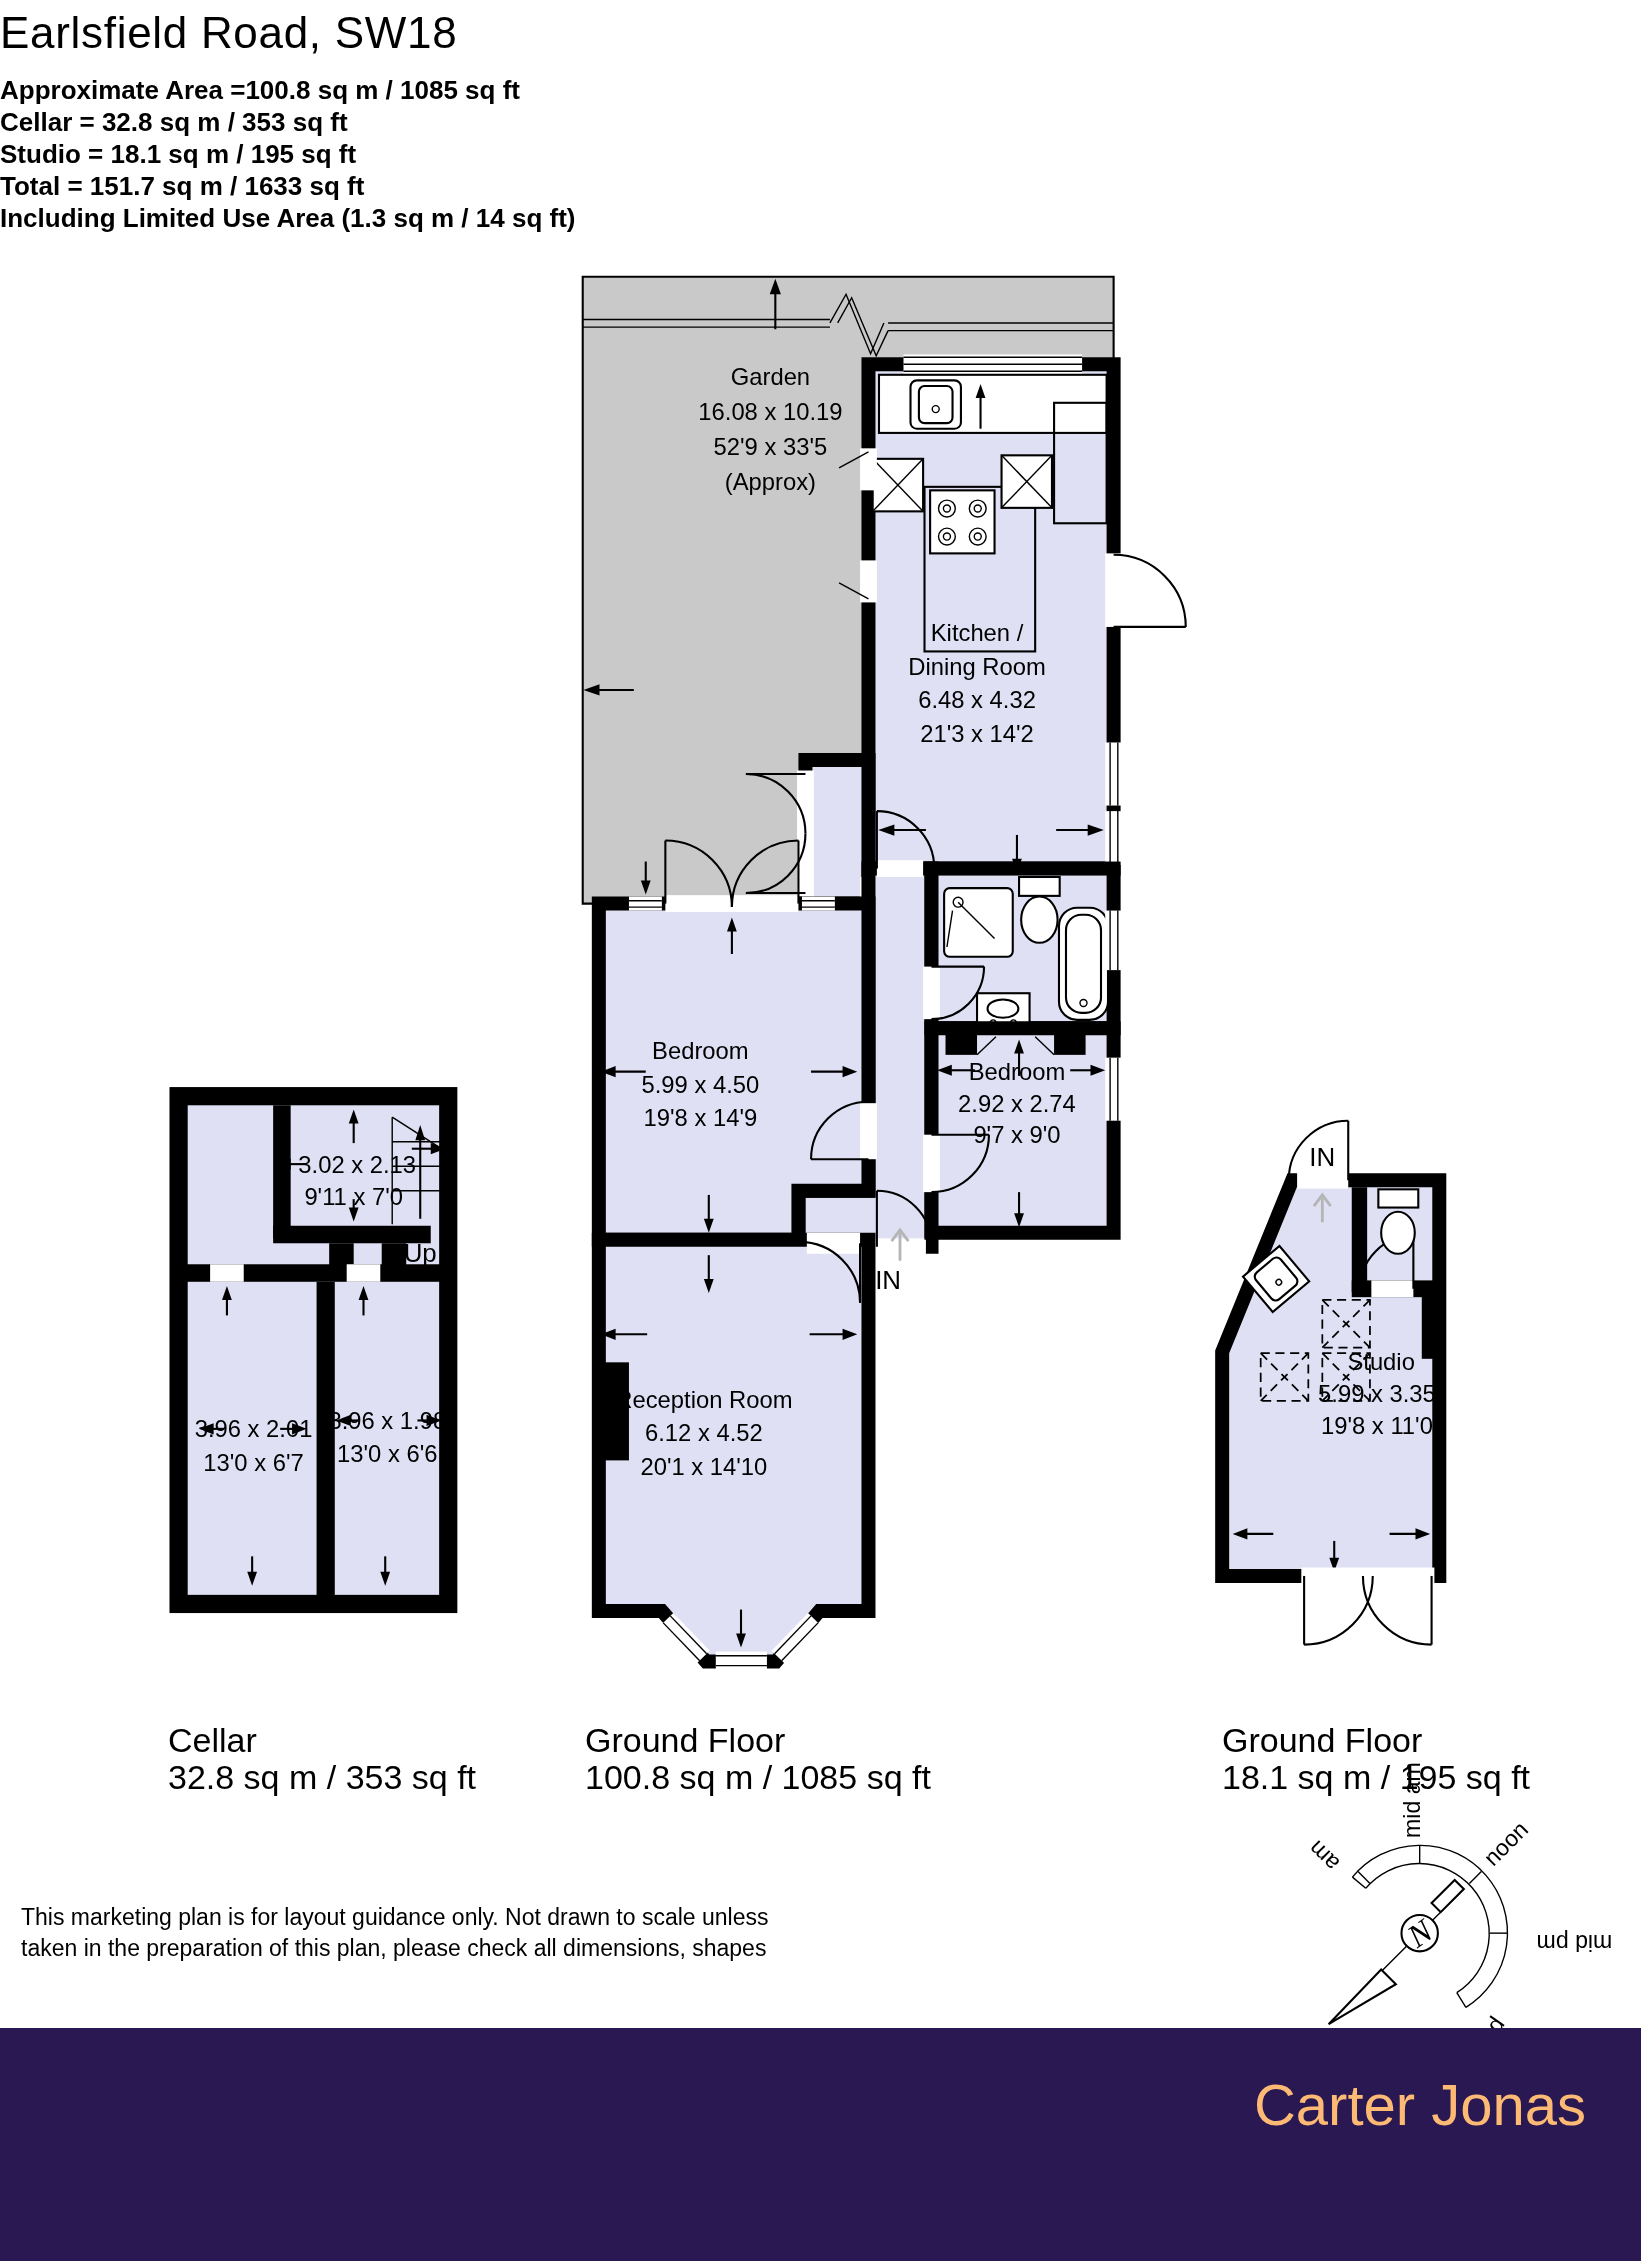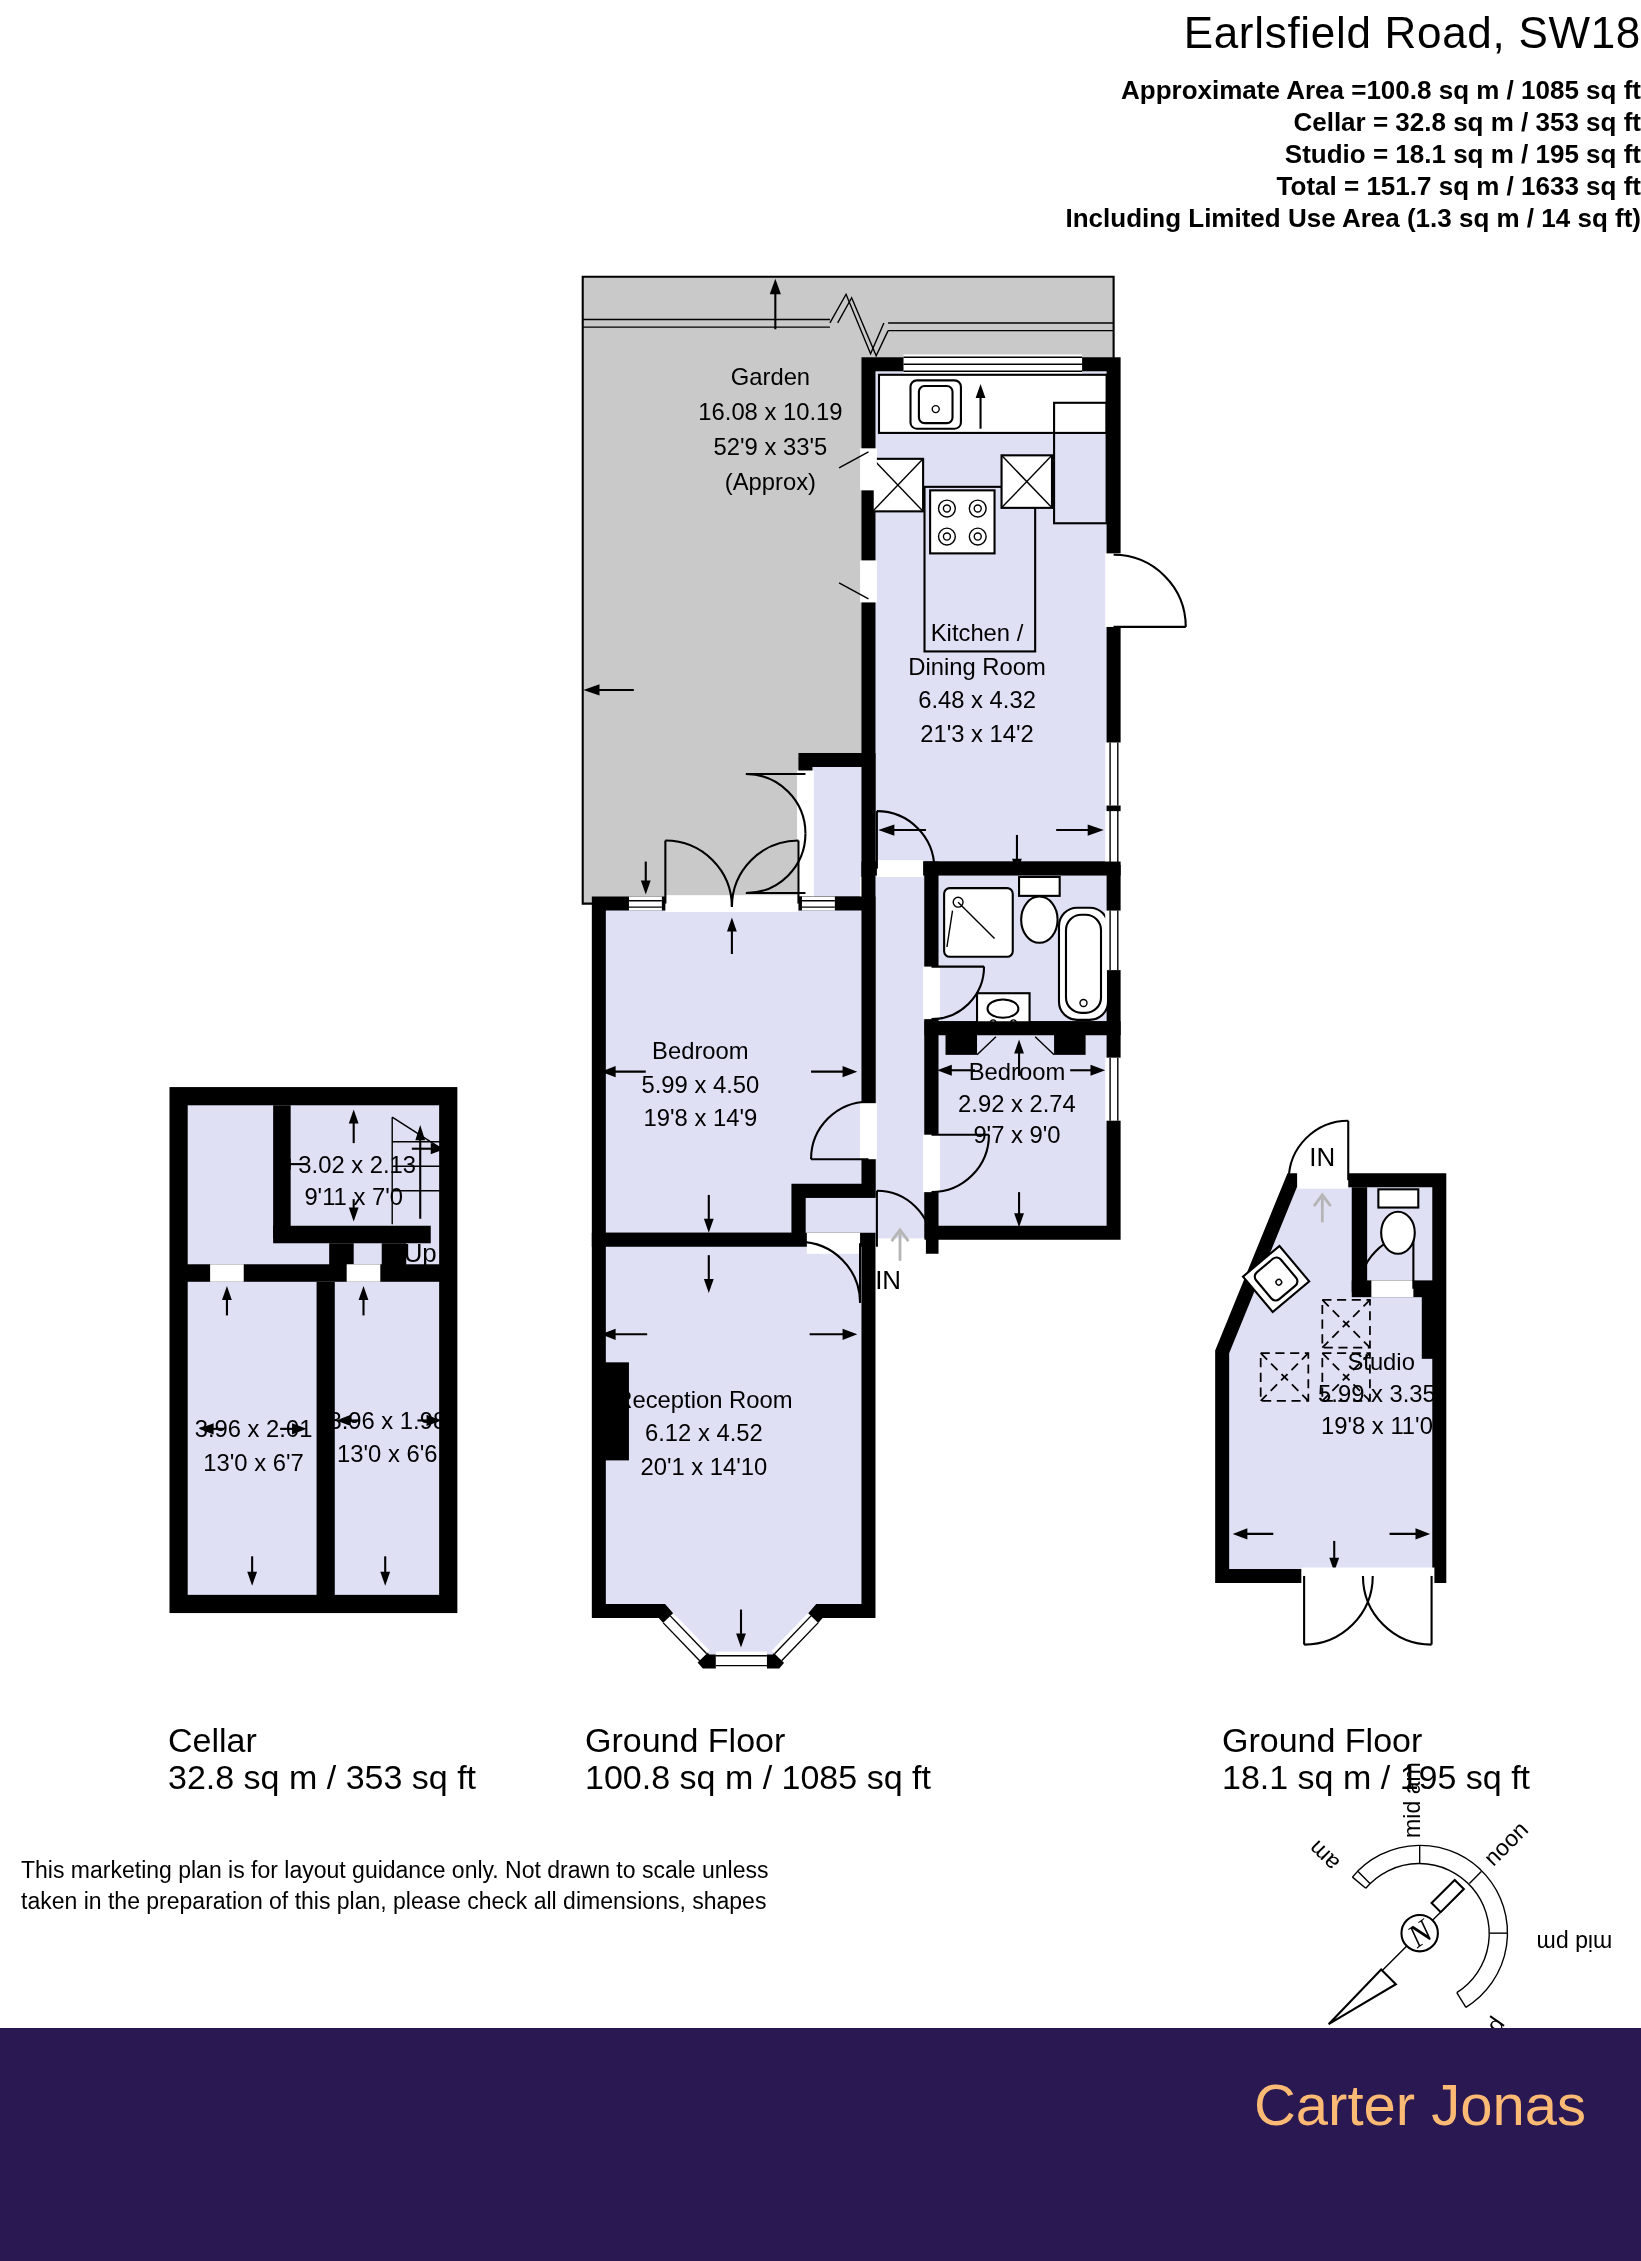--- a/index.html
+++ b/index.html
@@ -1,23 +1,23 @@
 <!DOCTYPE html>
 <html style="--room: #dfe0f4; --garden: #c9c9c9; --wall: #000000; --footer: #2a1852;font-size:11.2px"><head>
 <meta charset="utf-8">
 <style>
   html,body{margin:0;padding:0}
   body{width:1641px;height:2261px;position:relative;background:#fff;
        font-family:"Liberation Sans", sans-serif;color:#000;overflow:hidden}
-  .hdr{position:absolute;top:8.4px;left:0;width:1641px;text-align:right}
+  .hdr{position:absolute;top:8.4px;left:0;width:1641px;text-align:left}
   .hdr .title{font-size:44px;font-weight:400;margin:0 0 15.4px 0;letter-spacing:0.7px}
   .hdr .sub{font-size:26px;line-height:32px;font-weight:700}
   #plan{position:absolute;left:0;top:0}
   .flr{position:absolute;font-size:34px;line-height:37px}
-  .disc{position:absolute;left:21px;top:1855px;font-size:23px;line-height:31px}
+  .disc{position:absolute;left:21px;top:1902px;font-size:23px;line-height:31px}
   .footer{position:absolute;left:0;top:2028px;width:1641px;height:233px;background:var(--footer,#2a1852)}
   .brand{position:absolute;right:55px;top:43px;color:#fdba74;font-size:58px;font-weight:400}
   
   .room{fill:var(--room,#dfe0f4);stroke:var(--wall,#000);stroke-width:20}
   .croom{fill:var(--room,#dfe0f4);stroke:var(--wall,#000);stroke-width:26}
   .garden{fill:var(--garden,#c9c9c9);stroke:#000;stroke-width:3}
   .wallseg{fill:var(--wall,#000);stroke:none}
   .open{fill:#fff;stroke:none}
   .fix{fill:#fff;stroke:#000;stroke-width:3}
   .fixn{fill:none;stroke:#000;stroke-width:3}

